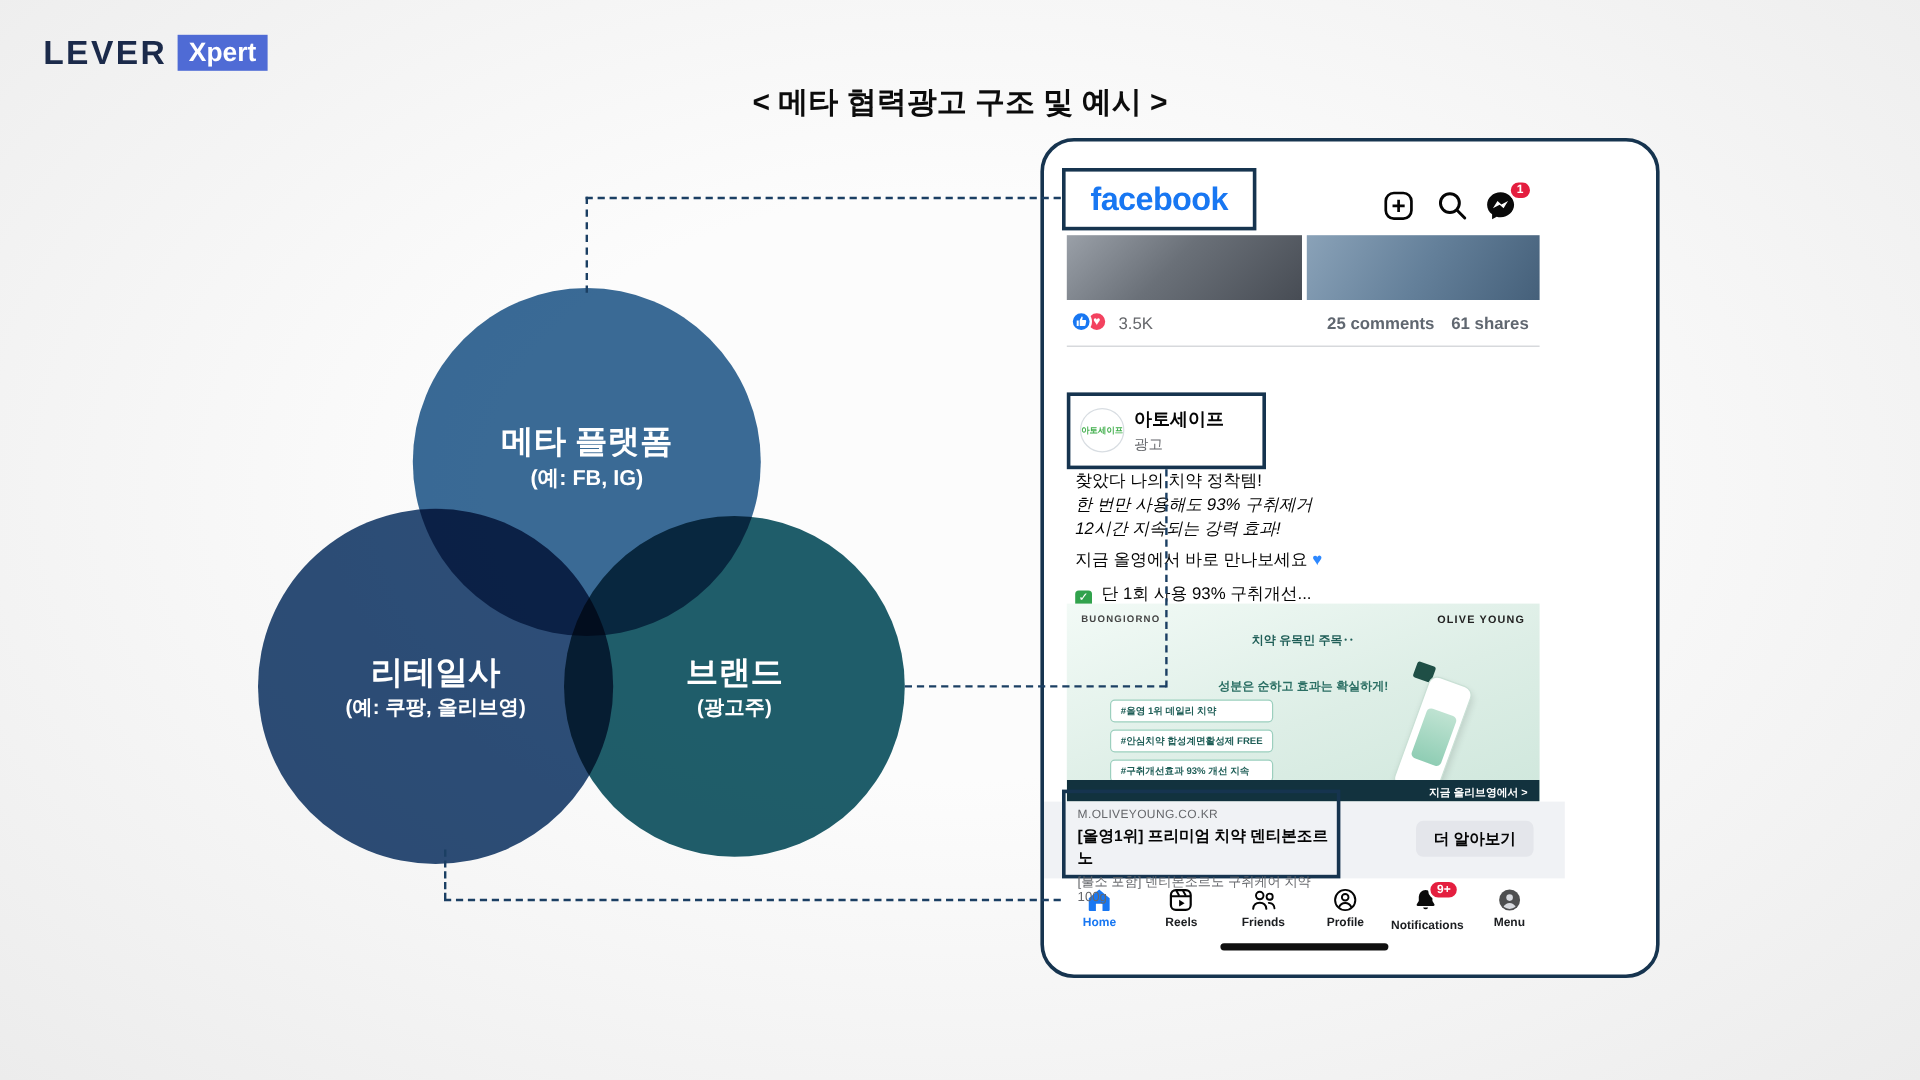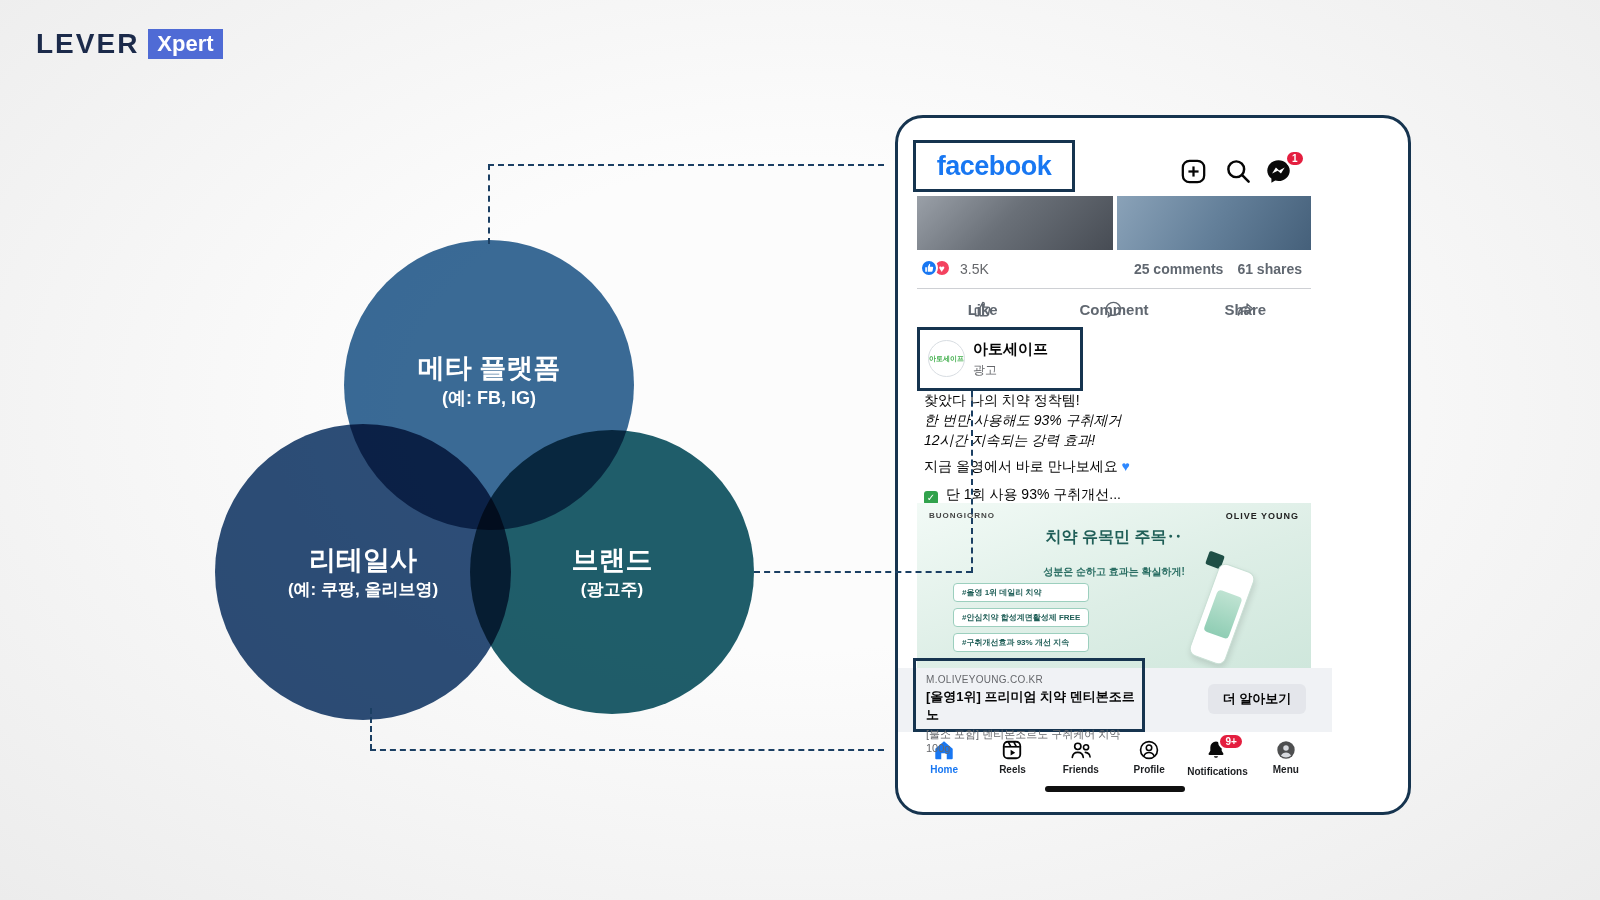--- a/index.html
+++ b/index.html
@@ -24,21 +24,21 @@
   .venn-label { position:absolute; z-index:3; text-align:center; color:#fff; transform:translateX(-50%); }
   .venn-main { font-size:27px; font-weight:700; line-height:1.25; }
   .venn-sub  { font-size:18px; font-weight:600; }
 
   
   .dash-h { position:absolute; border-top:2px dashed #1b3f63; z-index:20; }
   .dash-v { position:absolute; border-left:2px dashed #1b3f63; z-index:20; }
 
   
   .phone { position:absolute; left:867px; top:115px; width:516px; height:700px;
-           background:#fff; border:3px solid #16344f; border-radius:28px; z-index:10;margin-left:28px; }
+           background:#fff; border:3px solid #16344f; border-radius:28px; z-index:10; }
   .phone * { position:absolute; }
 
   .fb-box { left:15px; top:22px; width:162px; height:52px; border:3px solid #16344f;
             background:#fff; display:flex; align-items:center; justify-content:center; z-index:6; }
   .fb-word { position:static; color:#1877f2; font-size:27px; font-weight:800; letter-spacing:-0.5px; }
 
   .top-icon { width:27px; height:27px; top:40px; }
   .badge-red { background:#e41e3f; color:#fff; font-size:10px; font-weight:700;
                border-radius:9px; padding:1px 5px; border:2px solid #fff; line-height:1.1; }
 
@@ -72,21 +72,21 @@
   .body-line { left:26px; font-size:14px; color:#050505; }
   .heart-g { position:static; color:#2d88ff; font-size:14px; }
   .check-g { position:static; display:inline-block; width:14px; height:14px; background:#31a24c; color:#fff;
              border-radius:3px; font-size:10px; line-height:14px; text-align:center; margin-right:4px;
              vertical-align:-2px; }
 
   .creative { left:19px; top:385px; width:394px; height:165px; overflow:hidden;
               background:linear-gradient(160deg,#f2faf6 0%,#ddeee6 55%,#cfe7dc 100%); cursor:pointer; }
   .cr-brand-l { left:12px; top:8px; font-size:8px; letter-spacing:1px; color:#444; font-weight:600; }
   .cr-brand-r { right:12px; top:8px; font-size:9px; letter-spacing:1px; color:#222; font-weight:700; }
-  .cr-kicker { left:0; top:24px; width:100%; text-align:center; font-size:16px; font-weight:700; color:#1f5e57; }
+  .cr-kicker { left:0; top:24px; width:100%; text-align:center; font-size:10px; font-weight:700; color:#1f5e57; }
   .cr-head { left:0; top:39px; width:100%; text-align:center; font-size:16px; font-weight:800; color:#14333a; }
   .cr-sub { left:0; top:62px; width:100%; text-align:center; font-size:10px; font-weight:600; color:#2a6e63; }
   .cr-tags { left:36px; top:80px; display:flex; flex-direction:column; gap:6px; }
   .cr-tag { position:static; background:#fff; border:1px solid #9ccfbe; border-radius:4px;
             padding:3px 8px; font-size:8px; font-weight:700; color:#1f5e57; white-space:nowrap; }
   .cr-tube { right:70px; top:62px; width:38px; height:98px; background:#fff; border:1px solid #c9e0d5;
              border-radius:8px; transform:rotate(20deg); box-shadow:2px 3px 6px rgba(0,0,0,.12); }
   .cr-tube::before { content:""; position:absolute; left:6px; top:26px; width:26px; height:44px;
                      background:linear-gradient(#bfe3d2,#8fcdb4); border-radius:4px; }
   .cr-cap { right:88px; top:50px; width:16px; height:14px; background:#1f4f46; border-radius:2px; transform:rotate(20deg); }
@@ -118,20 +118,21 @@
 </head>
 <body>
 
 <div class="canvas">
 
   <div class="logo">
     <span class="logo-lever">LEVER</span>
     <span class="logo-xpert">Xpert</span>
   </div>
 
+  <div class="page-title">&lt; 메타 협력광고 구조 및 예시 &gt;</div>
 
   <div class="circle c-meta"></div>
   <div class="circle c-retail"></div>
   <div class="circle c-brand"></div>
 
   <div class="venn-label" style="left:363px; top:544px;">
     <div class="venn-main">리테일사</div>
     <div class="venn-sub" style="font-size:17px;">(예: 쿠팡, 올리브영)</div>
   </div>
   <div class="venn-label" style="left:489px; top:352px;">
@@ -183,40 +184,20 @@
       <span class="rx-badge rx-love">♥</span>
       <span class="rx-count">3.5K</span>
       <span class="rx-right">
         <span>25 comments</span>
         <span>61 shares</span>
       </span>
     </div>
 
     <div class="divider" style="top:170px;"></div>
 
-    <div class="act-row">
-      <div class="act-item">
-        <svg width="19" height="19" viewBox="0 0 24 24">
-            <path d="M7 10v10H4a1 1 0 0 1-1-1v-8a1 1 0 0 1 1-1h3zm2 10V9.5L12.5 3c.9 0 1.7.7 1.7 1.6v.3L13.5 9H19a2 2 0 0 1 2 2l-1.6 7.5a2 2 0 0 1-2 1.5H9z" fill="none" stroke="#606770" stroke-width="1.8" stroke-linejoin="round"></path>
-          </svg>
-        <span>Like</span>
-      </div>
-      <div class="act-item">
-        <svg width="19" height="19" viewBox="0 0 24 24">
-            <path d="M12 3C6.9 3 3 6.5 3 10.8c0 2.4 1.2 4.5 3.2 5.9L5.5 21l3.8-2.1c.9.2 1.8.3 2.7.3 5.1 0 9-3.5 9-7.8S17.1 3 12 3z" fill="none" stroke="#606770" stroke-width="1.8"></path>
-          </svg>
-        <span>Comment</span>
-      </div>
-      <div class="act-item">
-        <svg width="19" height="19" viewBox="0 0 24 24">
-            <path d="M14 5l7 6-7 6v-3.6C8.2 13.4 5.1 15.4 3 19c0-6 3.6-9.9 11-10.4z" fill="none" stroke="#606770" stroke-width="1.8" stroke-linejoin="round"></path>
-          </svg>
-        <span>Share</span>
-      </div>
-    </div>
 
     <div class="ad-box">
       <div class="avatar">
         <span>아토세이프</span>
       </div>
       <div class="adv-name">아토세이프</div>
       <div class="adv-spon">광고</div>
     </div>
 
     <div class="body-line" style="top:274px;">찾았다 나의 치약 정착템!</div>
@@ -236,20 +217,21 @@
       <span class="cr-brand-r">OLIVE YOUNG</span>
       <div class="cr-kicker">치약 유목민 주목‥</div>
       <div class="cr-sub">성분은 순하고 효과는 확실하게!</div>
       <div class="cr-tags">
         <span class="cr-tag">#올영 1위 데일리 치약</span>
         <span class="cr-tag">#안심치약 합성계면활성제 FREE</span>
         <span class="cr-tag">#구취개선효과 93% 개선 지속</span>
       </div>
       <div class="cr-cap"></div>
       <div class="cr-tube"></div>
+      <div class="cr-ribbon">지금 올리브영에서 &gt;</div>
     </div>
 
     <div class="link-bar"></div>
     <div class="link-box">
       <span class="lk-domain">M.OLIVEYOUNG.CO.KR</span>
       <span class="lk-title">[올영1위] 프리미엄 치약 덴티본조르노</span>
       <span class="lk-sub">[불소 포함] 덴티본조르노 구취케어 치약 100g</span>
     </div>
     <div class="cta-btn">더 알아보기</div>
 

